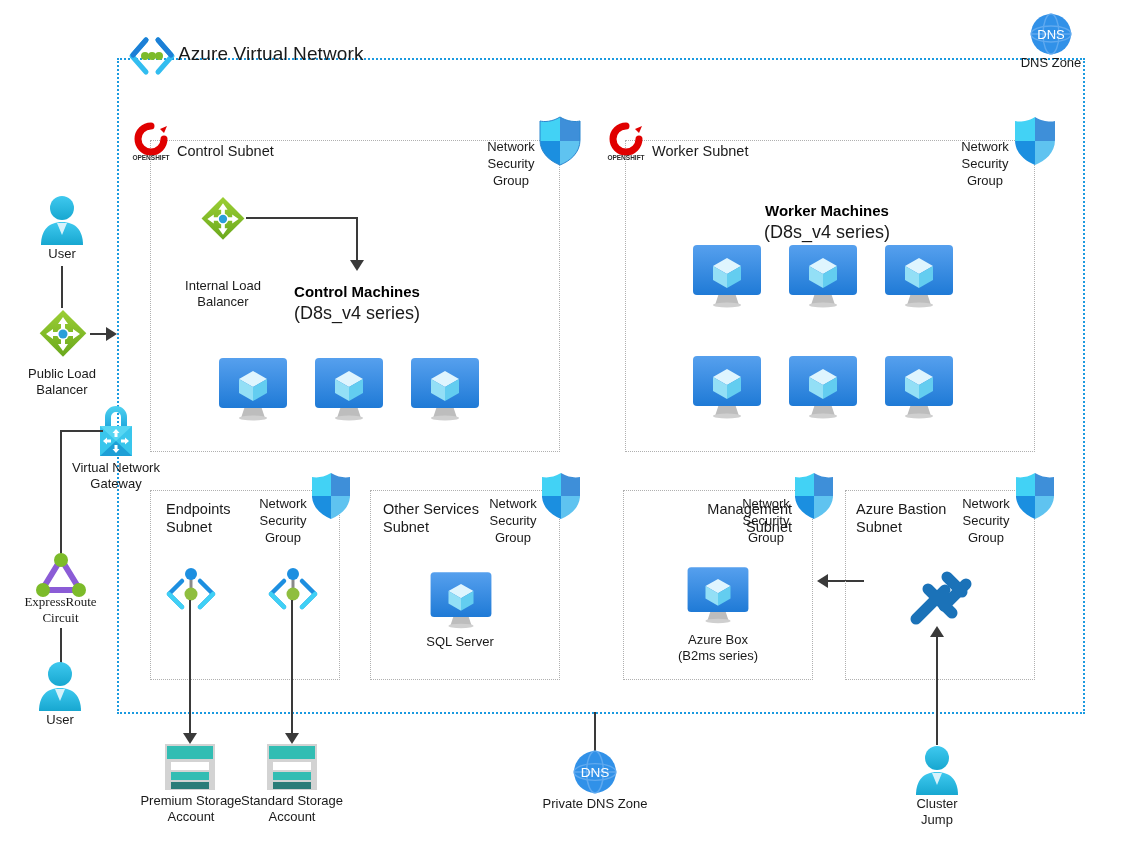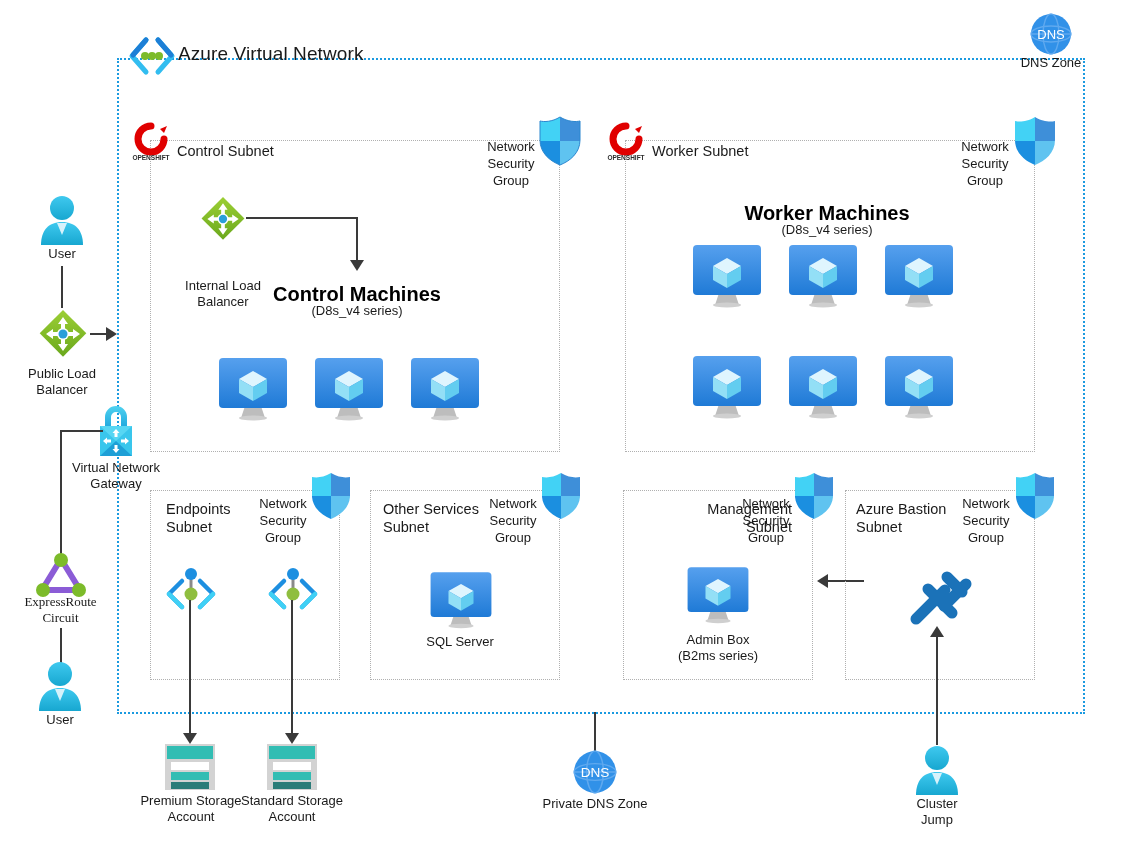--- a/index.html
+++ b/index.html
@@ -2,22 +2,22 @@
 <html><head>
 <meta charset="utf-8">
 <style>
   html,body{margin:0;padding:0;background:#ffffff;}
   body{width:1126px;height:848px;font-family:"Liberation Sans",sans-serif;color:#1a1a1a;}
   #stage{position:relative;width:1126px;height:848px;overflow:hidden;background:#fff;}
   .lbl{position:absolute;font-size:13px;line-height:16px;color:#1a1a1a;text-align:center;white-space:pre-line;}
   .ttl{position:absolute;font-size:19px;color:#1a1a1a;letter-spacing:.1px;}
   .hdr{position:absolute;font-size:14.5px;line-height:18px;color:#1a1a1a;text-align:left;white-space:pre-line;}
   .nsglbl{position:absolute;font-size:13px;line-height:17px;color:#1a1a1a;text-align:center;white-space:pre-line;}
-  .mach-title{position:absolute;font-size:20px;font-weight:bold;text-align:center;color:#000;}
-  .mach-sub{position:absolute;font-size:13px;text-align:center;color:#1a1a1a;}
+  .mach-title{position:absolute;font-size:15px;font-weight:bold;text-align:center;color:#000;}
+  .mach-sub{position:absolute;font-size:18px;text-align:center;color:#1a1a1a;}
 
   
   .vnet{position:absolute;border:2px dotted #1b9ae0;box-sizing:border-box;background:transparent;}
   
   .subnet{position:absolute;border:1.5px dotted #b0b0b0;box-sizing:border-box;background:transparent;}
 
   
   .ln{position:absolute;background:#3a3a3a;}
   .lnv{width:2px;}
   .lnh{height:2px;}
@@ -464,21 +464,21 @@
   <div class="icon" style="left:684px;top:565px;">
     <svg width="68" height="60" viewBox="0 0 76 62">
       <path d="M30 48 L46 48 L50 60 L26 60 Z" fill="#bdbdbd"></path>
       <ellipse cx="38" cy="60" rx="14" ry="2.5" fill="#cfcfcf"></ellipse>
       <rect x="4" y="0" width="68" height="50" rx="4" fill="url(#vmg)"></rect>
       <path d="M38 13 L52 21 L38 29 L24 21 Z" fill="#dff5fe"></path>
       <path d="M24 21 L38 29 L38 43 L24 35 Z" fill="#93dff6"></path>
       <path d="M52 21 L38 29 L38 43 L52 35 Z" fill="#63cdf0"></path>
     </svg>
   </div>
-  <div class="lbl" style="left:663px;top:632px;width:110px;">Admin Box
+  <div class="lbl" style="left:663px;top:632px;width:110px;">Azure Box
 (B2ms series)</div>
 
   <div class="ln lnh" style="left:828px;top:580px;width:36px;"></div>
   <div class="arrow-l" style="left:817px;top:574px;"></div>
 
   <div class="subnet" style="left:845px;top:490px;width:190px;height:190px;"></div>
   <div class="hdr" style="left:856px;top:500px;width:120px;">Azure Bastion
 Subnet</div>
   <div class="icon" style="left:1014px;top:472px;">
     <svg width="42" height="48" viewBox="0 0 44 50">

